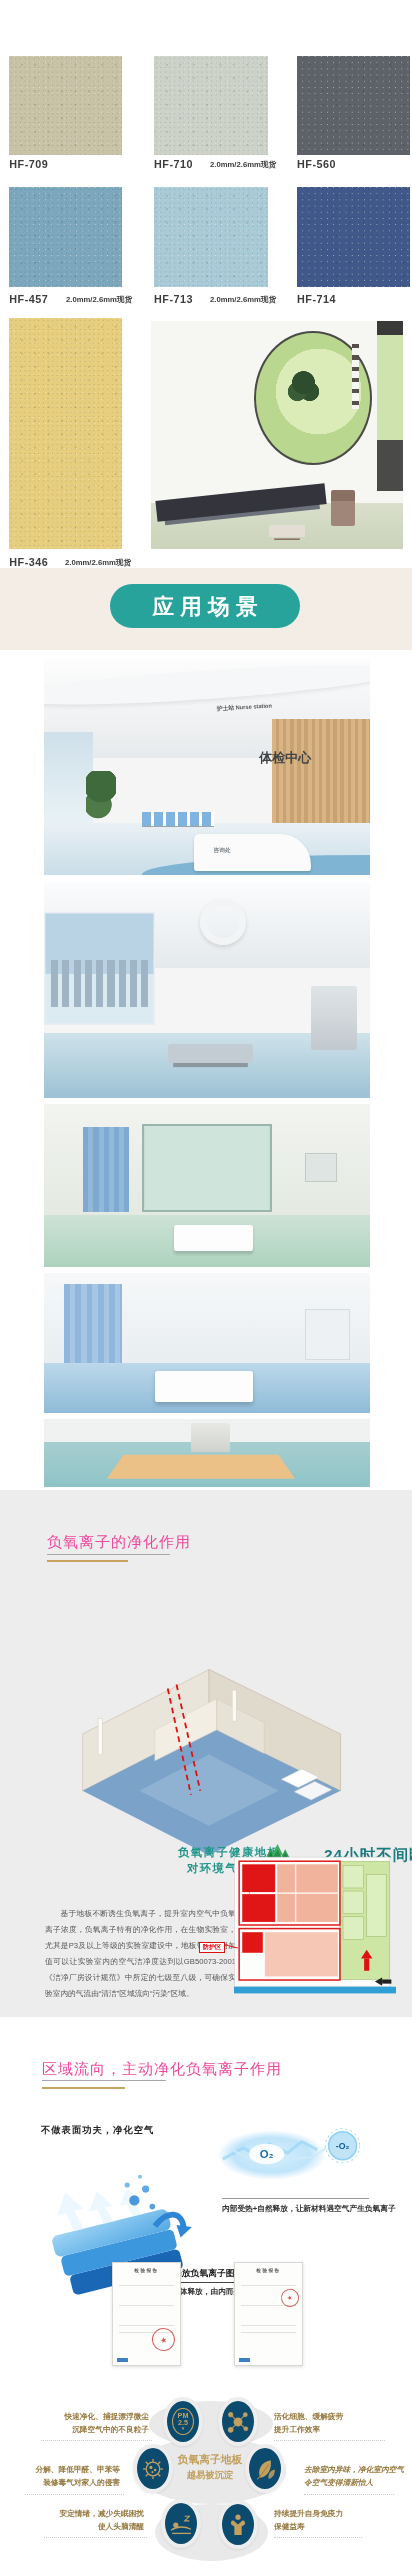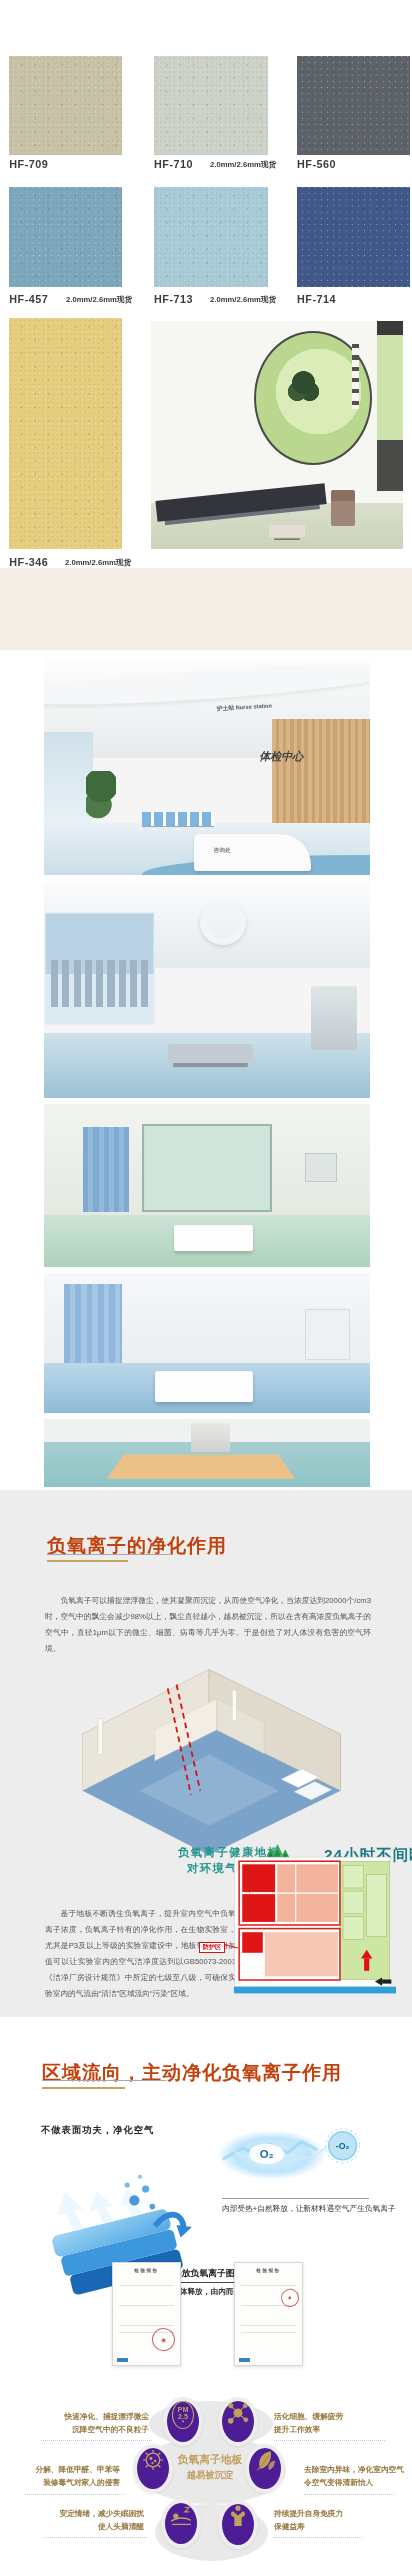--- a/index.html
+++ b/index.html
@@ -8,43 +8,43 @@
 .abs {position:absolute;}
 .tex::after {content:""; position:absolute; inset:0; pointer-events:none;
   background-image:
     radial-gradient(rgba(40,40,30,.22) 0.5px, transparent 0.8px),
     radial-gradient(rgba(255,255,255,.55) 0.5px, transparent 0.7px),
     radial-gradient(rgba(30,30,30,.13) 1.1px, transparent 1.4px);
   background-size: 4.6px 4.6px, 6.2px 6.2px, 13.4px 13.4px;
   background-position: 0 0, 2.6px 3.6px, 6.2px 2.1px;}
 .code {font-size:10.8px; font-weight:bold; color:#3c3c3c; letter-spacing:0.5px;}
 .stock {font-size:7.7px; font-weight:bold; color:#3c3c3c;}
-.gold-h {font-size:19px; font-weight:bold; color:#c2410c; letter-spacing:1px; white-space:nowrap;}
+.gold-h {font-size:15px; font-weight:normal; color:#ec4899; letter-spacing:1px; white-space:nowrap;}
 .uline-gray {height:1px; background:#a8a8a8;}
 .uline-gold {height:1.5px; background:#c8a35f;}
 .para {font-size:7.7px; line-height:16px; color:#555; text-align:justify; text-indent:2em;}
 .photo {position:absolute; overflow:hidden; background:#f5f5f5;}
 .pill-btn {position:absolute; background:#27a39c; border-radius:24px; color:#fff; font-size:21.6px; font-weight:bold; letter-spacing:6.2px; display:flex; align-items:center; justify-content:center; text-indent:6.2px;}
 .badge-title {color:#1c7a80; font-weight:bold; font-size:15.5px; letter-spacing:1px; white-space:nowrap;}
 .badge-sub {color:#2a9a8f; font-size:7.2px; font-weight:bold; letter-spacing:0.5px; white-space:nowrap;}
 .teal2 {color:#23968b; font-weight:bold; font-size:11.3px; letter-spacing:1.5px; white-space:nowrap;}
 .doc {position:absolute; background:#fdfdfc; border:0.5px solid #d8d8d4; box-shadow:0 1px 3.1px rgba(0,0,0,.14);}
 .doc .lines {position:absolute; left:9%; right:9%; background:repeating-linear-gradient(#fdfdfc 0 6.2px, #e2e2de 6.2px 6.7px);}
 .doc .head {position:absolute; width:100%; text-align:center; color:#555; font-weight:bold;}
 .stamp {position:absolute; border:1px solid rgba(205,60,55,.8); border-radius:50%; transform:rotate(-14deg); display:flex; align-items:center; justify-content:center; color:rgba(205,60,55,.85);}
 .bluemark {position:absolute; width:11.3px; height:3.6px; background:#3d7fc1; border-radius:0.5px;}
 .adv-txt {position:absolute; font-size:7.7px; font-weight:bold; color:#96793f; line-height:13.4px; white-space:nowrap;}
 .adv-txt.r {text-align:right;}
 .dotted {position:absolute; border-bottom:1px dotted #c9c9c9;}
-.oval {position:absolute; width:40px; height:49px; background:#4c1d95; border:4.6px solid #ededed; border-radius:50%; display:flex; align-items:flex-start; justify-content:center; color:#c2a05f; box-shadow:0 1px 2.6px rgba(0,0,0,.08);}
+.oval {position:absolute; width:40px; height:49px; background:#0c4a6e; border:4.6px solid #ededed; border-radius:50%; display:flex; align-items:center; justify-content:center; color:#c2a05f; box-shadow:0 1px 2.6px rgba(0,0,0,.08);}
 .blob {position:absolute; background:#e9e9e9; border-radius:50%;}
 .pm25 {text-align:center; font-weight:bold; border:1px solid #c2a05f; border-radius:50%; padding:3.6px 4.6px; line-height:7.2px; font-size:7.2px;}
 .pm25 .arr {font-size:4.6px; line-height:4.1px;}
 .slogan {position:absolute; font-size:9.3px; font-weight:bold; color:#222; letter-spacing:1px; white-space:nowrap;}
-.rel-note {position:absolute; font-size:7.7px; font-weight:normal; color:#333; white-space:nowrap;}
+.rel-note {position:absolute; font-size:7.7px; font-weight:bold; color:#333; white-space:nowrap;}
 .dgm-t {position:absolute; font-size:8.8px; font-weight:bold; color:#222; border-bottom:1px solid #444; padding-bottom:2.1px; white-space:nowrap;}
 .dgm-s {position:absolute; font-size:7.7px; font-weight:bold; color:#333; white-space:nowrap;}
 .plan-label {position:absolute; border:0.5px solid #e01010; color:#e01010; background:#fff; font-size:6.2px; font-weight:bold; display:flex; align-items:center; justify-content:center;}
 .sign {position:absolute; color:#4a4a4a; font-weight:bold; white-space:nowrap;}
 </style>
 </head>
 <body>
 
 <div id="page">
 
@@ -74,33 +74,34 @@
     <div class="abs" style="left:0; bottom:0; width:100%; height:20%; background:linear-gradient(#d9dfcb,#cbd3bb);"></div>
     <div class="abs" style="left:5.2px; bottom:36px; width:170px; height:20.6px; background:#33343c; transform:rotate(-6deg); box-shadow:0 11.3px 0 -7.2px #6b707a;"></div>
     <div class="abs" style="left:118px; bottom:12.4px; width:36px; height:11.3px; background:#e3ddd3; box-shadow:0 8.2px 0 -5.2px #8a6f63;"></div>
     <div class="abs" style="left:180px; bottom:23px; width:24px; height:36px; background:linear-gradient(#8a6f63 0 30%, #a08579 30%); border-radius:2.1px;"></div>
     <div class="abs" style="left:137px; top:49px; width:31px; height:36px; background:radial-gradient(circle at 50% 35%, #2e4d2e 0 40%, transparent 42%), radial-gradient(circle at 30% 60%, #3a5c36 0 30%, transparent 32%), radial-gradient(circle at 70% 60%, #31502f 0 30%, transparent 32%);"></div>
   </div>
   <span class="abs code" style="left:9.3px; top:556px;">HF-346</span>
   <span class="abs stock" style="left:65px; top:558px;">2.0mm/2.6mm现货</span>
 
   <div class="abs" style="left:0; top:568px; width:412px; height:82px; background:#f3ede5;"></div>
+  <div class="pill-btn" style="left:110px; top:584px; width:190px; height:44px;">应用场景</div>
 
   <div class="photo" style="left:44px; top:658px; width:326px; height:217px;">
     <div class="abs" style="left:0; top:0; width:100%; height:46%; background:linear-gradient(#fdfdfd,#e7eaec);"></div>
     <div class="abs" style="left:-10%; top:6%; width:120%; height:13%; background:#f6f7f8; border-radius:50%; box-shadow:0 2.1px 4.1px rgba(0,0,0,.08); transform:rotate(-4deg);"></div>
     <div class="abs" style="right:0; top:28%; width:30%; height:52%; background:repeating-linear-gradient(90deg,#d9b586 0 3.6px,#c9a273 3.6px 7.2px);"></div>
     <div class="abs" style="left:0; top:34%; width:15%; height:42%; background:linear-gradient(#cfe0ea,#e8f2f6);"></div>
     <div class="abs" style="left:13%; top:52%; width:9%; height:22%; background:radial-gradient(circle at 50% 30%, #3f6b3c 0 45%, transparent 47%), radial-gradient(circle at 40% 70%, #4d7a46 0 35%, transparent 37%);"></div>
     <div class="abs" style="left:0; bottom:0; width:100%; height:24%; background:linear-gradient(#e9f1f5,#c9dde8);"></div>
     <div class="abs" style="left:30%; bottom:0; width:70%; height:9%; background:#7fb5d2; border-top-left-radius:100% 100%;"></div>
     <div class="abs" style="left:30%; bottom:22%; width:22%; height:7%; background:repeating-linear-gradient(90deg,#7fb3e0 0 9.3px,#fff 9.3px 12px); border-bottom:1.5px solid #9aa4aa;"></div>
     <div class="abs" style="left:46%; bottom:2%; width:36%; height:17%; background:#fbfbfb; border-radius:5.2px 31px 3.1px 3.1px; box-shadow:0 1.5px 3.1px rgba(0,0,0,.15);"></div>
     <span class="sign" style="left:53%; top:21%; font-size:5.7px; color:#55595c; transform:rotate(-3deg);">护士站 Nurse station</span>
-    <span class="sign" style="left:66%; top:42%; font-size:11px; color:#3f4345;font-style:italic;">体检中心</span>
+    <span class="sign" style="left:66%; top:42%; font-size:13px; color:#3f4345;">体检中心</span>
     <span class="sign" style="left:52%; bottom:9%; font-size:5.7px; color:#7e8488;">咨询处</span>
   </div>
 
   <div class="photo" style="left:44px; top:882px; width:326px; height:216px;">
     <div class="abs" style="left:0; top:0; width:100%; height:40%; background:linear-gradient(#fbfcfd,#e4e9ec), repeating-linear-gradient(90deg, transparent 0 31px, rgba(0,0,0,.04) 31px 32px);"></div>
     <div class="abs" style="left:0; top:14%; width:34%; height:52%; background:linear-gradient(#b9d2e4 0 55%, #dceaf2 55%); box-shadow:inset 0 0 0 1.5px #e8eef2;"></div>
     <div class="abs" style="left:2%; top:36%; width:30%; height:22%; background:repeating-linear-gradient(90deg,#9fb4c4 0 7.2px, transparent 7.2px 11.3px);"></div>
     <div class="abs" style="left:0; bottom:0; width:100%; height:30%; background:linear-gradient(#cfe2ea,#9cc2d4);"></div>
     <div class="abs" style="left:48%; top:8%; width:46px; height:46px; border:7.2px solid #f2f4f5; border-radius:50%; box-shadow:0 2.1px 4.1px rgba(0,0,0,.12);"></div>
     <div class="abs" style="left:38%; bottom:16%; width:26%; height:9%; background:#c3ccd2; border-radius:3.1px; box-shadow:0 9.3px 0 -5.2px #8d979e;"></div>
@@ -129,21 +130,20 @@
     <div class="abs" style="left:0; bottom:0; width:100%; height:66%; background:linear-gradient(#a7ced0,#8ec4c6);"></div>
     <div class="abs" style="left:22%; bottom:8%; width:52%; height:46%; background:#ecc188; transform:perspective(103px) rotateX(40deg);"></div>
     <div class="abs" style="left:45%; top:6%; width:12%; height:42%; background:linear-gradient(#e8e9e6,#cfd2cc); border-radius:1.5px;"></div>
   </div>
 
   <div class="abs" style="left:0; top:1490px; width:412px; height:527px; background:#ededed;"></div>
 
   <h2 class="abs gold-h" style="left:47px; top:1533px;">负氧离子的净化作用</h2>
   <div class="abs uline-gray" style="left:47px; top:1554px; width:123px;"></div>
   <div class="abs uline-gold" style="left:47px; top:1560px; width:81px;"></div>
-  <p class="abs para" style="left:45px; top:1593px; width:326px;">负氧离子可以捕捉漂浮微尘，使其凝聚而沉淀，从而使空气净化，当浓度达到20000个/cm3时，空气中的飘尘会减少98%以上，飘尘直径越小，越易被沉淀，所以在含有高浓度负氧离子的空气中，直径1μm以下的微尘、细菌、病毒等几乎为零。于是创造了对人体没有危害的空气环境。</p>
 
   <svg class="abs" style="left:62px; top:1641px;" width="294" height="222" viewBox="0 0 570 430">
     <polygon points="40,180 285,55 285,165 40,290" fill="#eae5da" stroke="#d8d2c2" stroke-width="2"></polygon>
     <polygon points="285,55 540,180 540,290 285,165" fill="#e0dacd" stroke="#cfc8b7" stroke-width="2"></polygon>
     <polygon points="40,290 285,165 540,290 285,415" fill="#7ba3c9"></polygon>
     <polygon points="150,290 285,220 420,290 285,358" fill="#8fb2d3"></polygon>
     <polygon points="180,232 300,172 300,112 180,172" fill="#f2eee4" stroke="#d8d2c2"></polygon>
     <polygon points="300,172 392,218 392,158 300,112" fill="#e7e2d6" stroke="#d0c9b8"></polygon>
     <polygon points="425,268 465,248 498,264 458,284" fill="#ffffff" stroke="#c9cdd2"></polygon>
     <polygon points="450,292 490,272 523,288 483,308" fill="#f4f6f8" stroke="#c9cdd2"></polygon>
@@ -343,21 +343,21 @@
   <div class="adv-txt" style="left:274px; top:2410px; width:111px;">
     <div>活化细胞、缓解疲劳</div>
       <div>提升工作效率</div>
   </div>
   <div class="dotted" style="left:274px; top:2440px; width:111px;"></div>
   <div class="adv-txt r" style="left:30px; top:2463px; width:90px;">
     <div>分解、降低甲醛、甲苯等</div>
       <div>装修毒气对家人的侵害</div>
   </div>
   <div class="dotted" style="left:25px; top:2494px; width:99px;"></div>
-  <div class="adv-txt" style="left:304px; top:2463px; width:93px;">
+  <div class="adv-txt" style="left:304px; top:2463px; width:93px;font-style:italic;">
     <div>去除室内异味，净化室内空气</div>
       <div>令空气变得清新怡人</div>
   </div>
   <div class="dotted" style="left:304px; top:2494px; width:90px;"></div>
   <div class="adv-txt r" style="left:49px; top:2507px; width:95px;">
     <div>安定情绪，减少失眠困扰</div>
       <div>使人头脑清醒</div>
   </div>
   <div class="dotted" style="left:44px; top:2537px; width:103px;"></div>
   <div class="adv-txt" style="left:274px; top:2507px; width:88px;">

